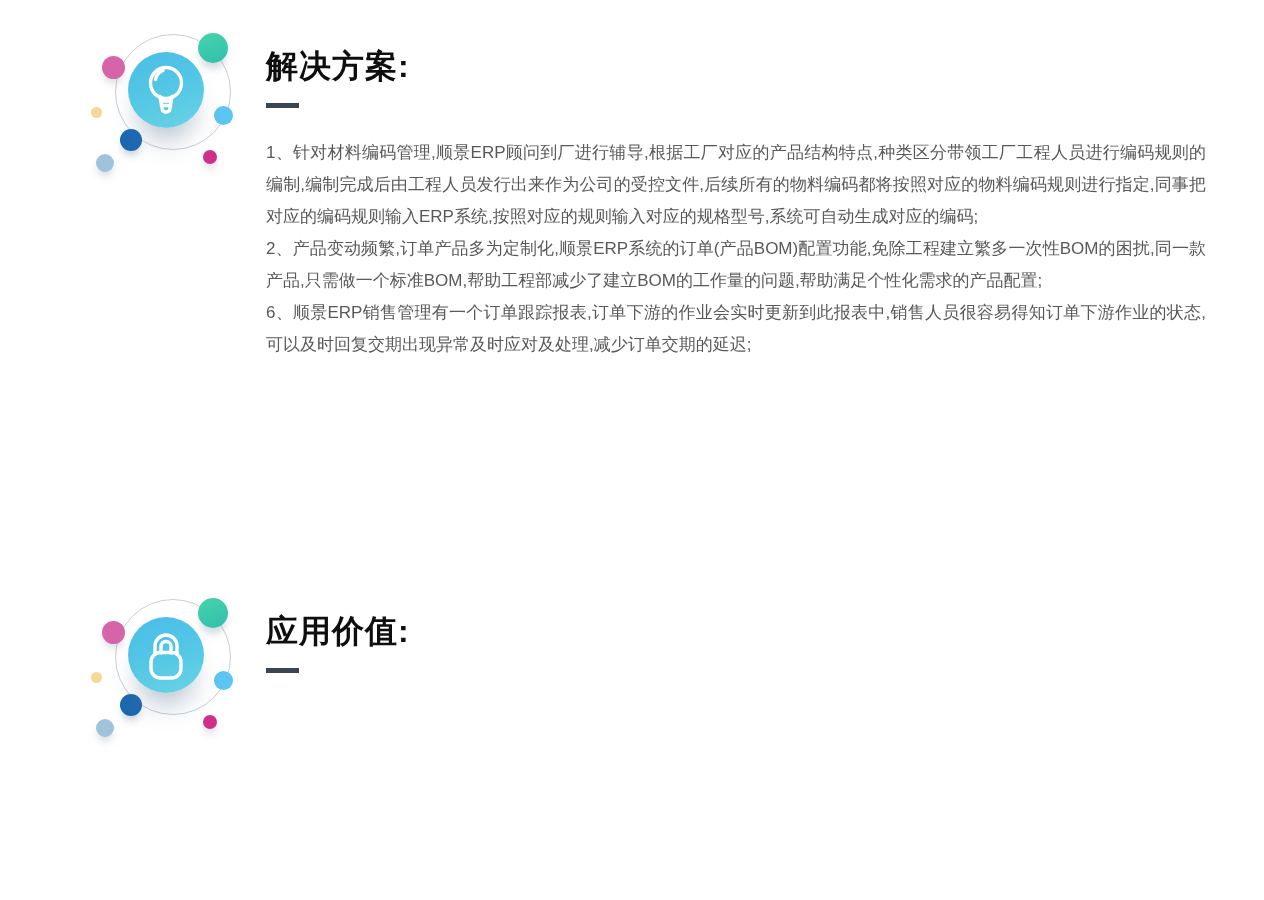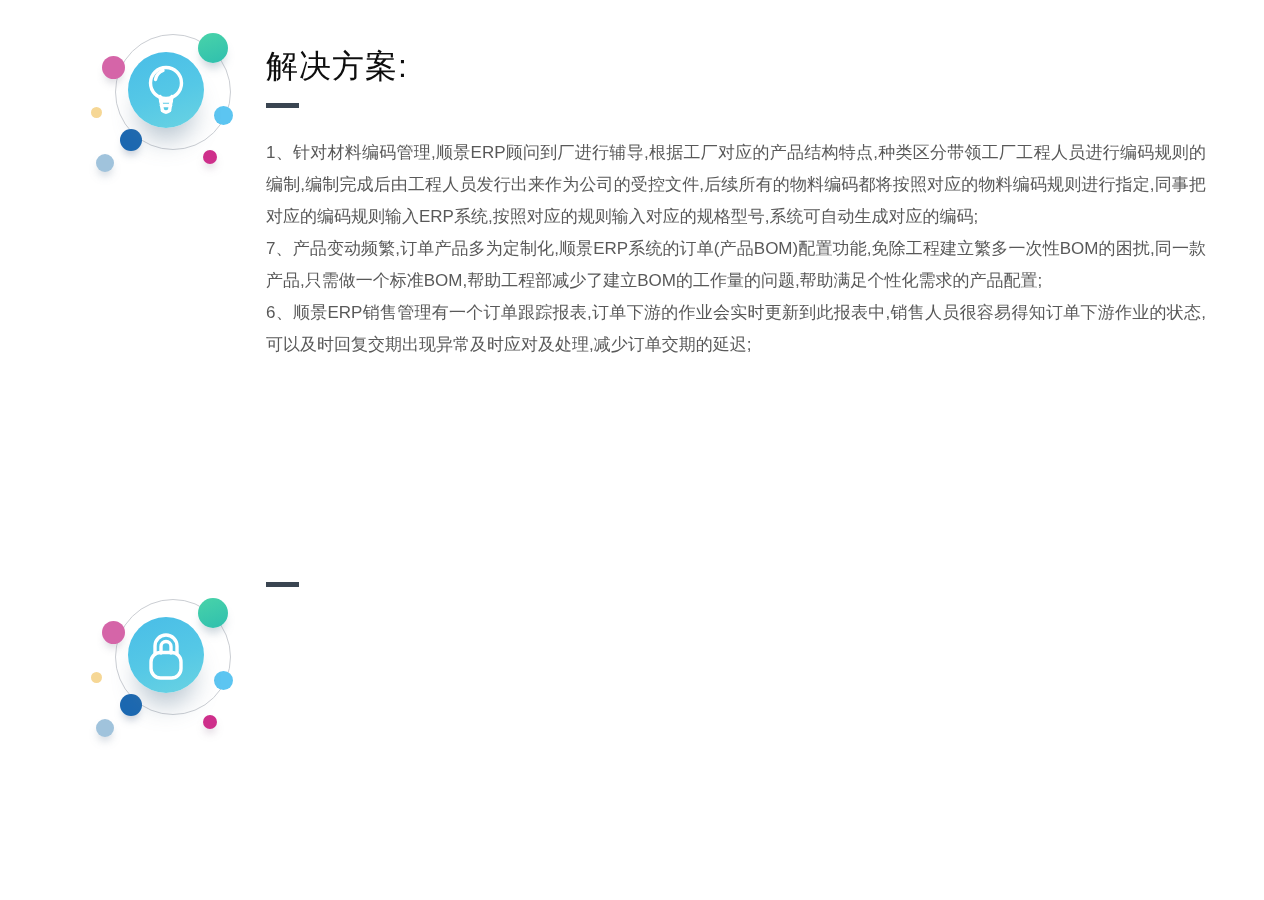--- a/index.html
+++ b/index.html
@@ -59,21 +59,21 @@
   .dot-magenta   { left: 118px; top: 123px; width: 14px; height: 14px; background: #ce2f8b;
                    box-shadow: 0 6px 8px -2px rgba(140,110,140,.35); }
 
   
   .content { margin-left: 266px; width: 940px; }
 
   .content h2 {
     margin-top: 46px;
     font-size: 32px;
     line-height: 40px;
-    font-weight: 400;
+    font-weight: 700;
     color: #0e0e0e;
     letter-spacing: 1px;
   }
   .dash {
     margin-top: 17px;
     width: 33px; height: 5px;
     background: #3a4551;
   }
   .paragraphs {
     margin-top: 29px;
@@ -111,21 +111,21 @@
           <path d="M34.5 58.5 q3.5 3.2 7 0"></path>
         </svg>
       </span>
     </div>
 
     <div class="content">
       <h2>解决方案:</h2>
       <div class="dash"></div>
       <div class="paragraphs">
         <p>1、针对材料编码管理,顺景ERP顾问到厂进行辅导,根据工厂对应的产品结构特点,种类区分带领工厂工程人员进行编码规则的编制,编制完成后由工程人员发行出来作为公司的受控文件,后续所有的物料编码都将按照对应的物料编码规则进行指定,同事把对应的编码规则输入ERP系统,按照对应的规则输入对应的规格型号,系统可自动生成对应的编码;</p>
-        <p>7、产品变动频繁,订单产品多为定制化,顺景ERP系统的订单(产品BOM)配置功能,免除工程建立繁多一次性BOM的困扰,同一款产品,只需做一个标准BOM,帮助工程部减少了建立BOM的工作量的问题,帮助满足个性化需求的产品配置;</p>
+        <p>2、产品变动频繁,订单产品多为定制化,顺景ERP系统的订单(产品BOM)配置功能,免除工程建立繁多一次性BOM的困扰,同一款产品,只需做一个标准BOM,帮助工程部减少了建立BOM的工作量的问题,帮助满足个性化需求的产品配置;</p>
         <p>6、顺景ERP销售管理有一个订单跟踪报表,订单下游的作业会实时更新到此报表中,销售人员很容易得知订单下游作业的状态,可以及时回复交期出现异常及时应对及处理,减少订单交期的延迟;</p>
       </div>
     </div>
   </section>
 
   <section class="block block-2">
     <div class="icon-group">
       <span class="ring"></span>
       <span class="dot dot-pink"></span>
       <span class="dot dot-teal"></span>
@@ -137,17 +137,18 @@
       <span class="badge">
         <svg viewBox="0 0 76 76" fill="none" stroke="#ffffff" stroke-width="3.4" stroke-linecap="round" stroke-linejoin="round">
           <path d="M27 36 v-7 a11 11 0 0 1 22 0 v7"></path>
           <path d="M33 36 v-6.5 a5 5 0 0 1 10 0 v6.5"></path>
           <rect x="23" y="35.5" width="30" height="25.5" rx="9.5"></rect>
         </svg>
       </span>
     </div>
 
     <div class="content">
+      <h2>应用价值:</h2>
       <div class="dash"></div>
     </div>
   </section>
 
 </div>
 
 </body></html>

